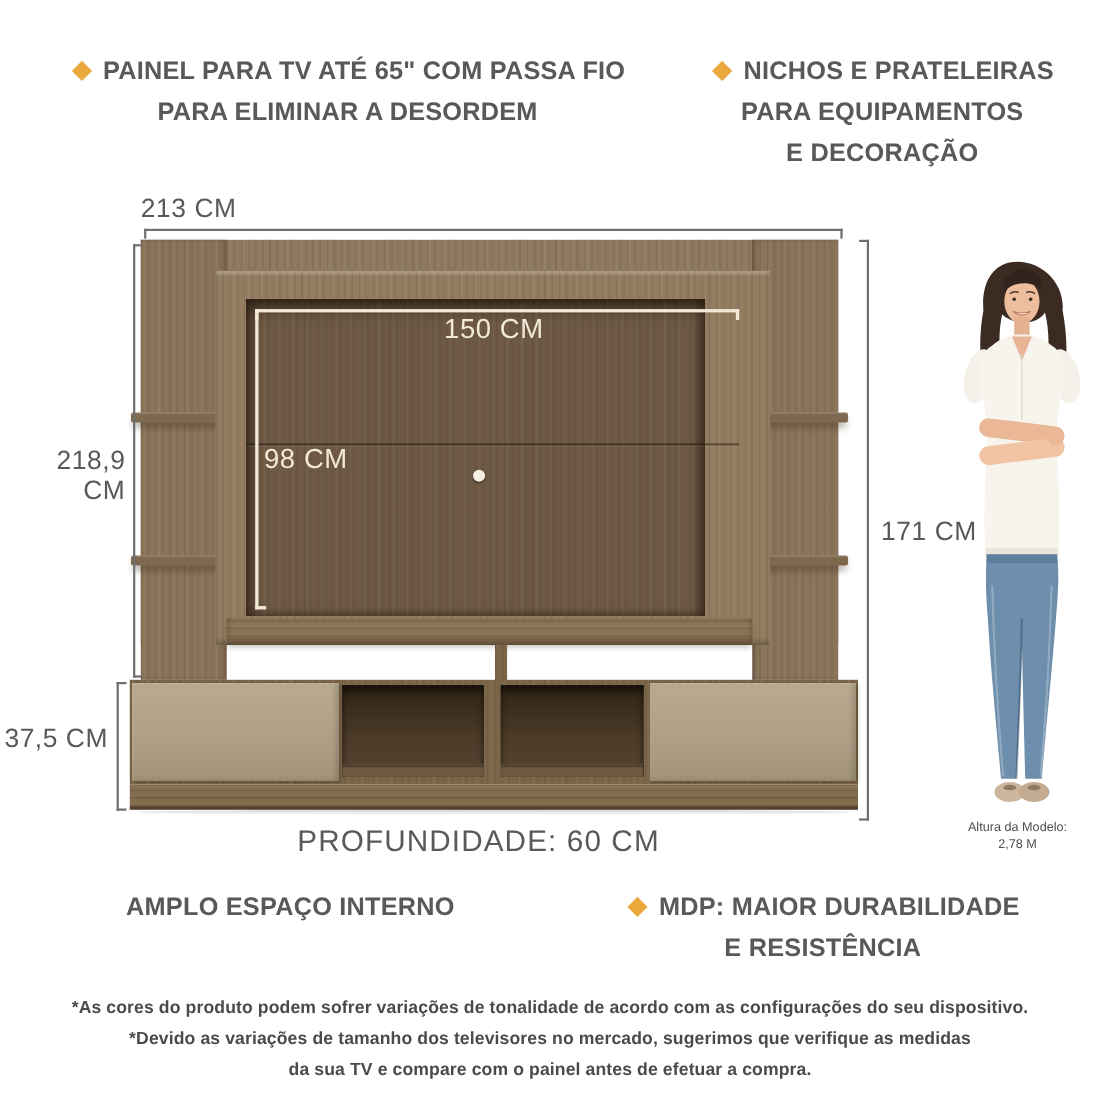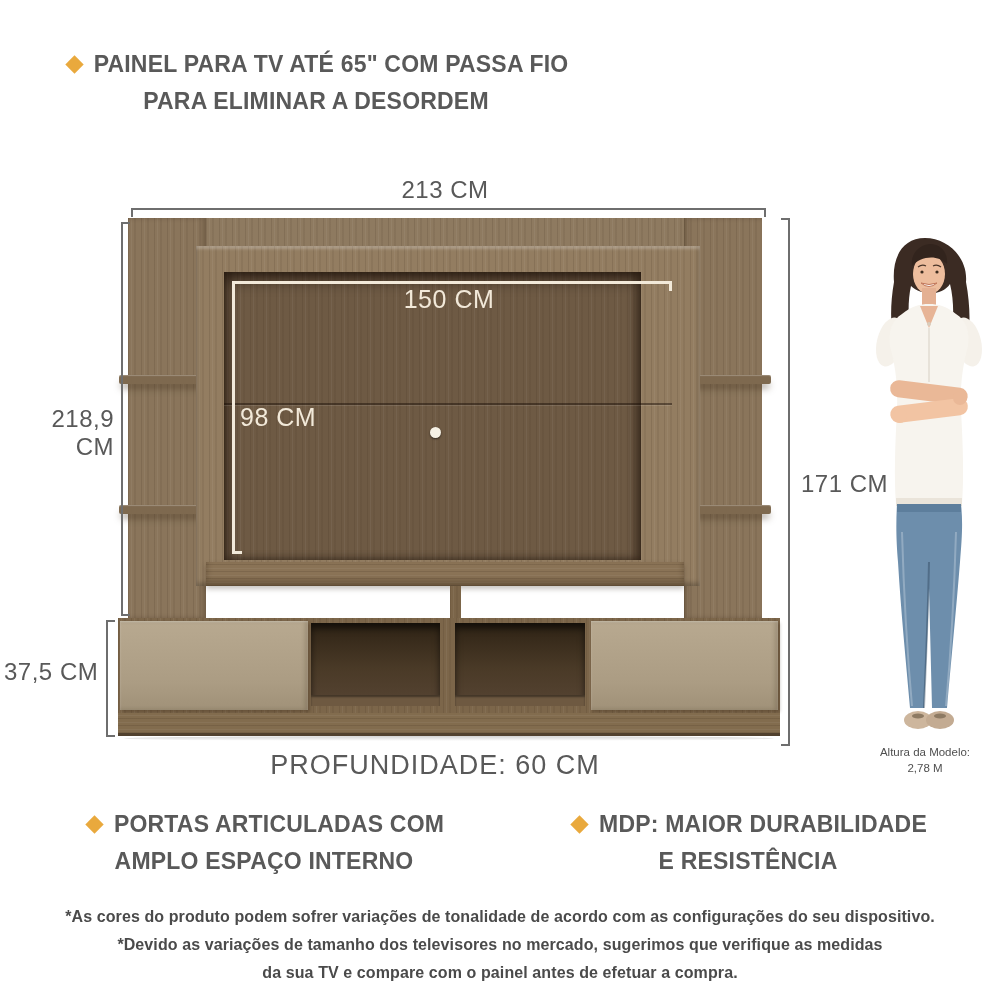--- a/index.html
+++ b/index.html
@@ -82,22 +82,27 @@
 </head>
 <body>
 
 <div id="canvas">
 
   <div class="abs feature" style="left:20px;top:46px;width:592px;">
     <div><span class="diamond"></span><span>PAINEL PARA TV ATÉ 65" COM PASSA FIO</span></div>
     <div>PARA ELIMINAR A DESORDEM</div>
   </div>
 
-
-  <div class="abs dim-lbl" style="left:128px;top:176px;width:634px;text-align:center;">213 CM</div>
+  <div class="abs feature" style="left:612px;top:46px;width:380px;">
+    <div><span class="diamond"></span><span>NICHOS E PRATELEIRAS</span></div>
+    <div>PARA EQUIPAMENTOS</div>
+    <div>E DECORAÇÃO</div>
+  </div>
+
+  <div class="abs dim-lbl" style="left:128px;top:176px;width:634px;text-align:left;">213 CM</div>
   <div class="abs dline dline-top" style="left:131px;top:208px;width:631px;"></div>
 
   <div class="abs f-outer grain-v"></div>
   <div class="abs f-col-l grain-v"></div>
   <div class="abs f-col-r grain-v"></div>
 
   <div class="abs shelf grain-h" style="left:119px;top:375px;"></div>
   <div class="abs shelf grain-h" style="left:119px;top:505px;"></div>
   <div class="abs shelf grain-h" style="left:682px;top:375px;"></div>
   <div class="abs shelf grain-h" style="left:682px;top:505px;"></div>
@@ -171,21 +176,20 @@
     <ellipse cx="90" cy="488" rx="14" ry="9" fill="#c3ab92"></ellipse>
     <ellipse cx="68" cy="484" rx="6" ry="2.5" fill="#8d7a63"></ellipse>
     <ellipse cx="90" cy="484" rx="6" ry="2.5" fill="#8d7a63"></ellipse>
   </svg>
   <div class="abs model-caption" style="left:850px;top:744px;width:150px;">
     <div>Altura da Modelo:</div>
     <div>2,78 M</div>
   </div>
 
   <div class="abs feature" style="left:38px;top:806px;width:452px;">
-    <div><span class="diamond"></span><span>PORTAS ARTICULADAS COM</span></div>
     <div>AMPLO ESPAÇO INTERNO</div>
   </div>
 
   <div class="abs disclaimer" style="left:0;top:903px;width:1000px;">
     <div>*As cores do produto podem sofrer variações de tonalidade de acordo com as configurações do seu dispositivo.</div>
     <div>*Devido as variações de tamanho dos televisores no mercado, sugerimos que verifique as medidas</div>
     <div>da sua TV e compare com o painel antes de efetuar a compra.</div>
   </div>
 
   <div class="abs feature" style="left:518px;top:806px;width:460px;">

